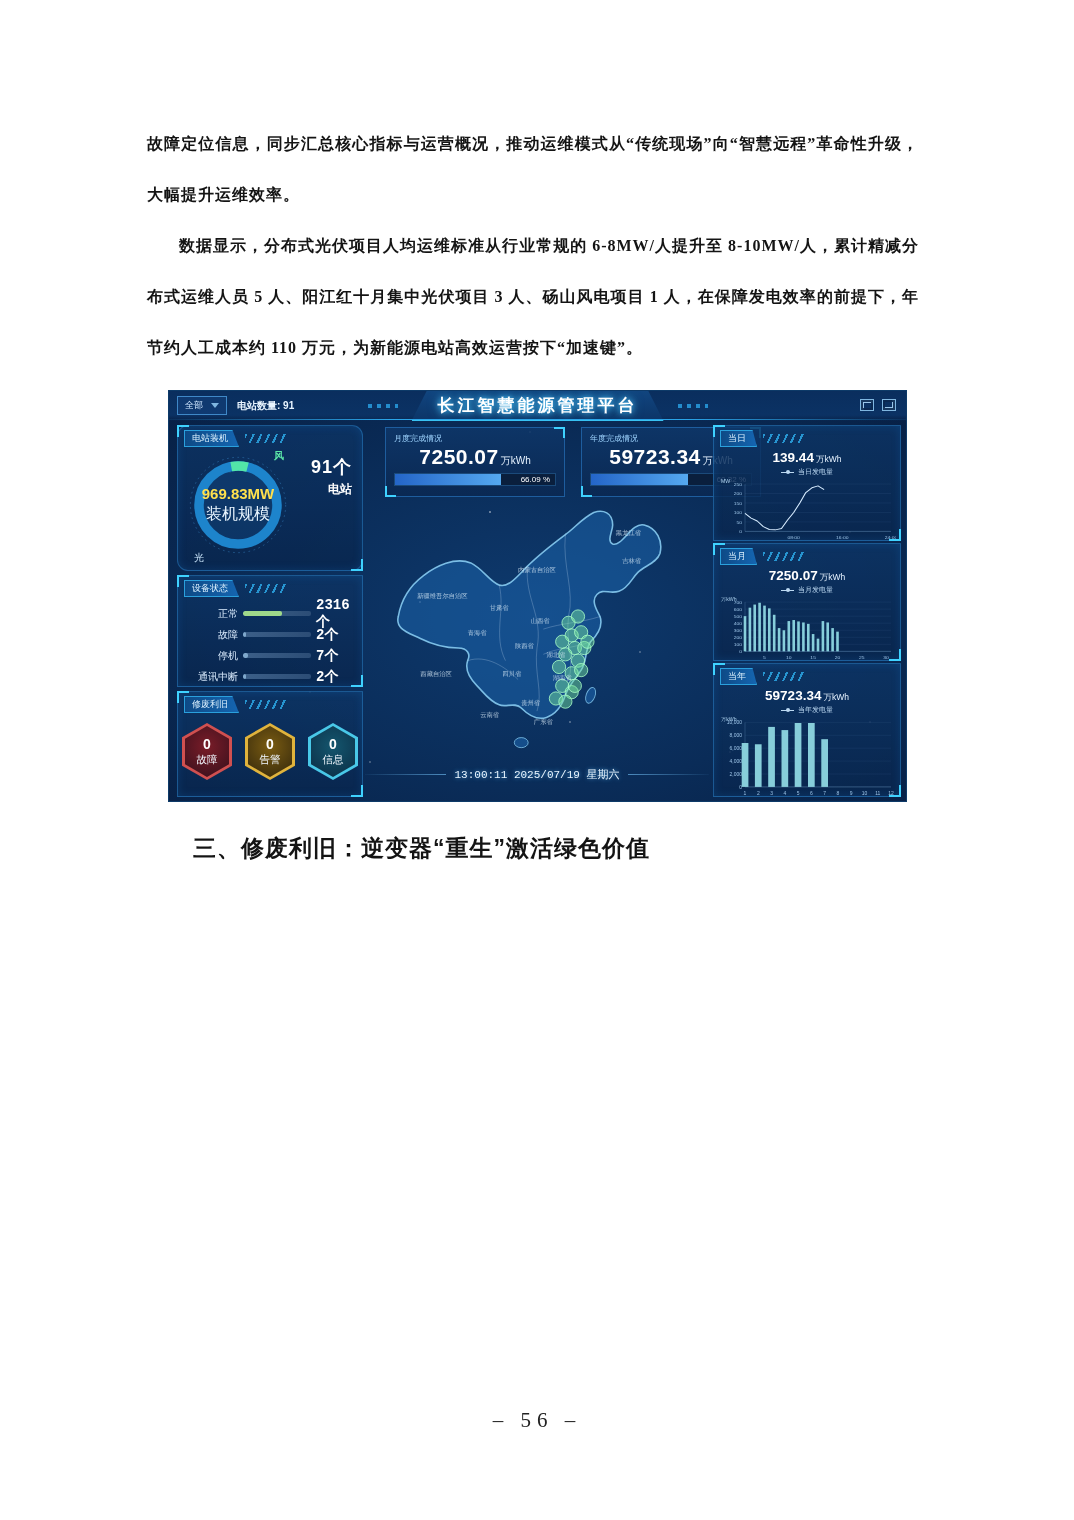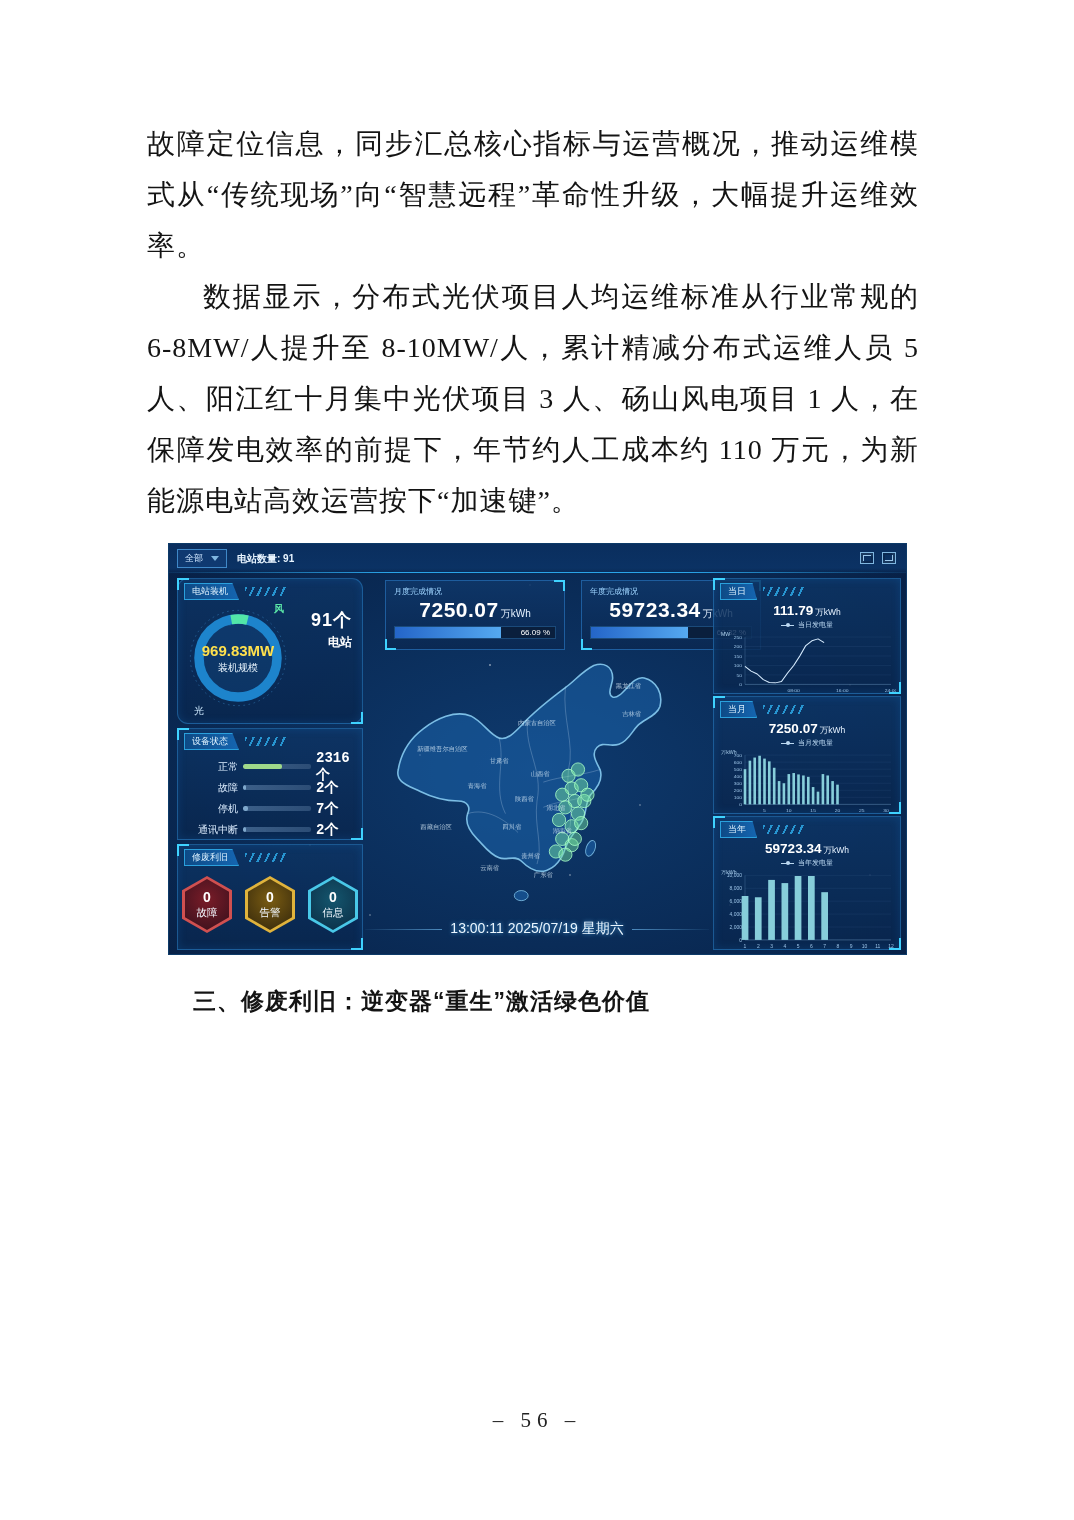--- a/index.html
+++ b/index.html
@@ -1,18 +1,18 @@
 <!DOCTYPE html>
 <html><head>
 <meta charset="utf-8">
 <style>
   html,body{margin:0;padding:0;width:1074px;height:1520px;background:#ffffff;overflow:hidden;}
   body{font-family:"Liberation Serif","DejaVu Serif",serif;color:#141414;position:relative;}
   .doc{width:772px;margin:0 0 0 147px;padding-top:118px;}
-  .para{font-size:28px;line-height:51px;text-align:justify;margin:0;letter-spacing:1px;}
+  .para{font-size:16px;line-height:51px;text-align:justify;margin:0;letter-spacing:1px;font-weight:bold;}
   .para.indent{text-indent:2em;}
   .heading{font-family:"Liberation Sans","DejaVu Sans",sans-serif;font-size:23px;font-weight:bold;
            margin:26px 0 10px 0;text-indent:2em;letter-spacing:1px;line-height:40px;}
   .pagenum{position:absolute;top:1408px;left:0;width:100%;text-align:center;font-size:21px;color:#222;letter-spacing:6px;}
 
   
   .dashboard{position:relative;width:737px;height:410px;margin:17px 0 0 21px;
     background:radial-gradient(ellipse at 50% 55%, #0e3a6e 0%, #0a2c58 55%, #071f44 100%);
     border:1px solid #0d3a68;overflow:hidden;
     font-family:"Liberation Sans","DejaVu Sans",sans-serif;color:#e8f4ff;}
@@ -57,21 +57,21 @@
   .phead-stripes{width:42px;height:9px;
     background:repeating-linear-gradient(115deg,#2aa0dd 0 2px,transparent 2px 7px);opacity:.9;}
 
   
   .p-station{left:8px;top:34px;width:184px;height:144px;border-radius:11px;}
   .gauge-wrap{position:relative;width:100%;height:120px;}
   .gauge-svg{position:absolute;left:8px;top:6px;width:104px;height:104px;}
   .gauge-center{position:absolute;left:8px;top:6px;width:104px;height:104px;display:flex;flex-direction:column;
     align-items:center;justify-content:center;gap:2px;}
   .gauge-mw{font-size:15px;font-weight:bold;color:#ffe14d;}
-  .gauge-sub{font-size:10px;color:#eaf6ff;}
+  .gauge-sub{font-size:16px;color:#eaf6ff;}
   .wind-label{position:absolute;left:96px;top:2px;font-size:10px;font-weight:bold;color:#5ce8a8;}
   .solar-label{position:absolute;left:16px;top:104px;font-size:10px;color:#cfeaff;}
   .station-total{position:absolute;right:10px;top:8px;text-align:right;}
   .station-total-num{font-size:18px;font-weight:bold;color:#ffffff;letter-spacing:1px;}
   .station-total-sub{font-size:12px;font-weight:bold;color:#ffffff;margin-top:2px;}
 
   .p-device{left:8px;top:184px;width:184px;height:110px;}
   .dev-rows{padding:6px 8px 0 4px;}
   .dev-row{display:flex;align-items:center;height:21px;gap:5px;}
   .dev-label{width:56px;text-align:right;font-size:10px;color:#dcedff;flex:none;}
@@ -102,21 +102,21 @@
   .stat-unit{font-size:10px;color:#e6f2ff;margin-left:2px;}
   .stat-track{position:relative;margin-top:4px;height:11px;background:#0a1f3d;border:1px solid #1b4a7a;overflow:hidden;}
   .stat-fill{position:absolute;left:0;top:0;bottom:0;background:linear-gradient(90deg,#2465c8,#55a9f0);}
   .stat-pct{position:absolute;right:5px;top:0;line-height:11px;font-size:8px;color:#ffffff;}
 
   .map-area{position:absolute;left:196px;top:112px;width:344px;height:268px;}
   .map-svg{width:100%;height:100%;}
   .timeline{position:absolute;left:196px;top:376px;width:344px;display:flex;align-items:center;gap:8px;}
   .timeline .tline{flex:1;height:1px;background:linear-gradient(90deg,rgba(90,180,240,.05),rgba(120,200,255,.6));}
   .timeline .tline.r{background:linear-gradient(270deg,rgba(90,180,240,.05),rgba(120,200,255,.6));}
-  .timestamp{font-size:14px;color:#eaf6ff;text-shadow:0 0 4px rgba(90,190,255,.8);white-space:nowrap;}
+  .timestamp{font-size:11px;color:#eaf6ff;text-shadow:0 0 4px rgba(90,190,255,.8);white-space:nowrap;font-family:Liberation Mono, monospace;}
 
   
   .p-day{left:544px;top:34px;width:186px;height:114px;}
   .p-month{left:544px;top:152px;width:186px;height:116px;}
   .p-year{left:544px;top:272px;width:186px;height:132px;}
   .rp-body{display:flex;flex-direction:column;height:calc(100% - 18px);padding:0 4px 3px 4px;box-sizing:border-box;}
   .rp-value-line{text-align:center;margin-top:1px;}
   .rp-value{font-size:13.5px;font-weight:bold;color:#ffffff;}
   .rp-unit{font-size:8.5px;color:#e6f2ff;margin-left:2px;}
   .legend-line{display:flex;align-items:center;justify-content:center;gap:4px;margin:1px 0;}
@@ -136,20 +136,25 @@
   <div class="dashboard">
     <div class="stars"></div>
 
     <div class="db-header">
       <div class="db-header-left">
         <div class="db-select">
           <span>全部</span>
           <span class="caret"></span>
         </div>
         <span class="db-count">电站数量: 91</span>
+      </div>
+      <div class="db-title-wrap">
+        <span class="dots"></span>
+        <div class="db-title">长江智慧能源管理平台</div>
+        <span class="dots"></span>
       </div>
       <div class="db-header-right">
         <span class="hicon"></span>
         <span class="hicon2"></span>
       </div>
     </div>
 
     <div class="panel p-station">
       <div class="phead">
         <span class="phead-box">电站装机</span>
@@ -316,21 +321,21 @@
       <span class="tline r"></span>
     </div>
 
     <div class="panel p-day">
       <div class="phead">
         <span class="phead-box">当日</span>
         <span class="phead-stripes"></span>
       </div>
       <div class="rp-body">
         <div class="rp-value-line">
-          <span class="rp-value">111.79</span><span class="rp-unit">万kWh</span>
+          <span class="rp-value">139.44</span><span class="rp-unit">万kWh</span>
         </div>
         <div class="legend-line">
           <span class="legend-mark"></span>
           <span class="legend-text">当日发电量</span>
         </div>
         <div class="chart">
             <svg viewBox="0 0 178 72" width="100%" height="100%" preserveAspectRatio="none">
               <text x="3" y="6" font-size="5.2" fill="#a8cdea">MW</text>
               <line x1="27" x2="173" y1="62" y2="62" stroke="rgba(130,180,230,.16)" stroke-width="0.5"></line>
               <text x="24" y="64" text-anchor="end" font-size="5" fill="#9cc3e6">0</text>

